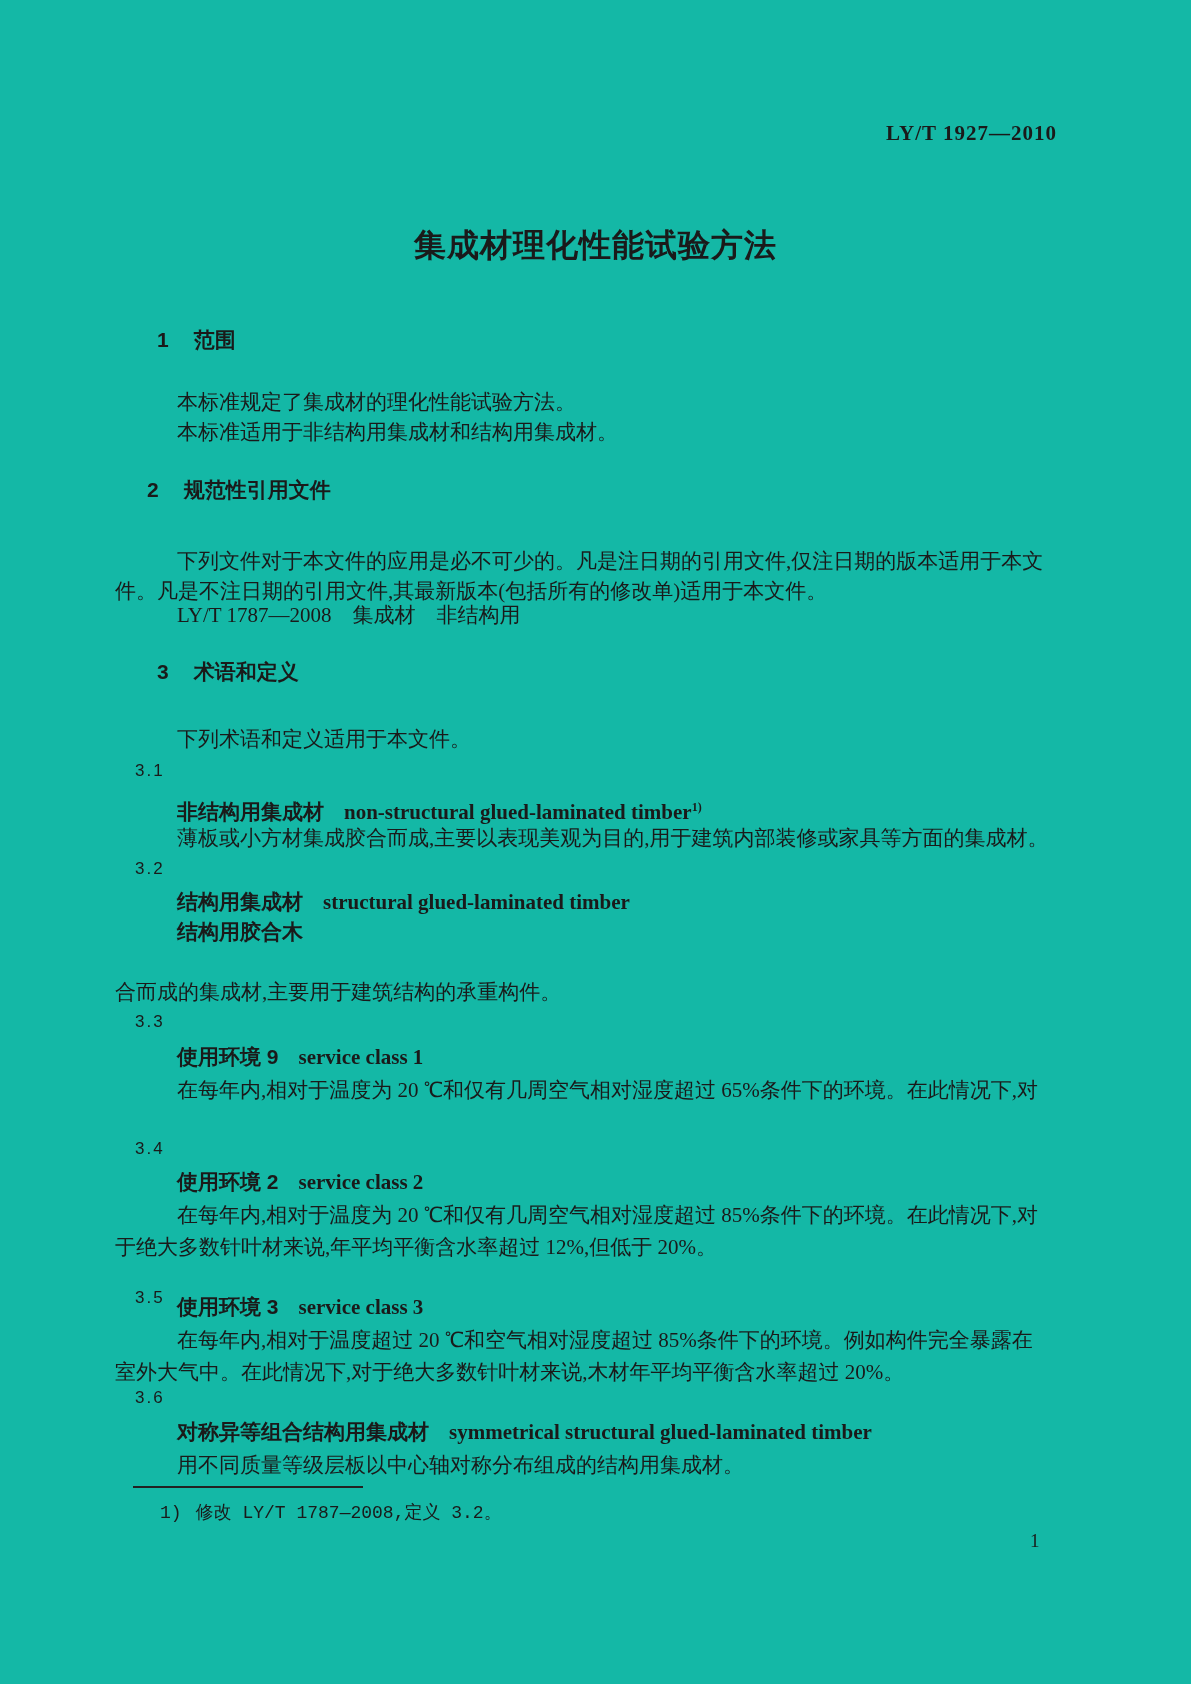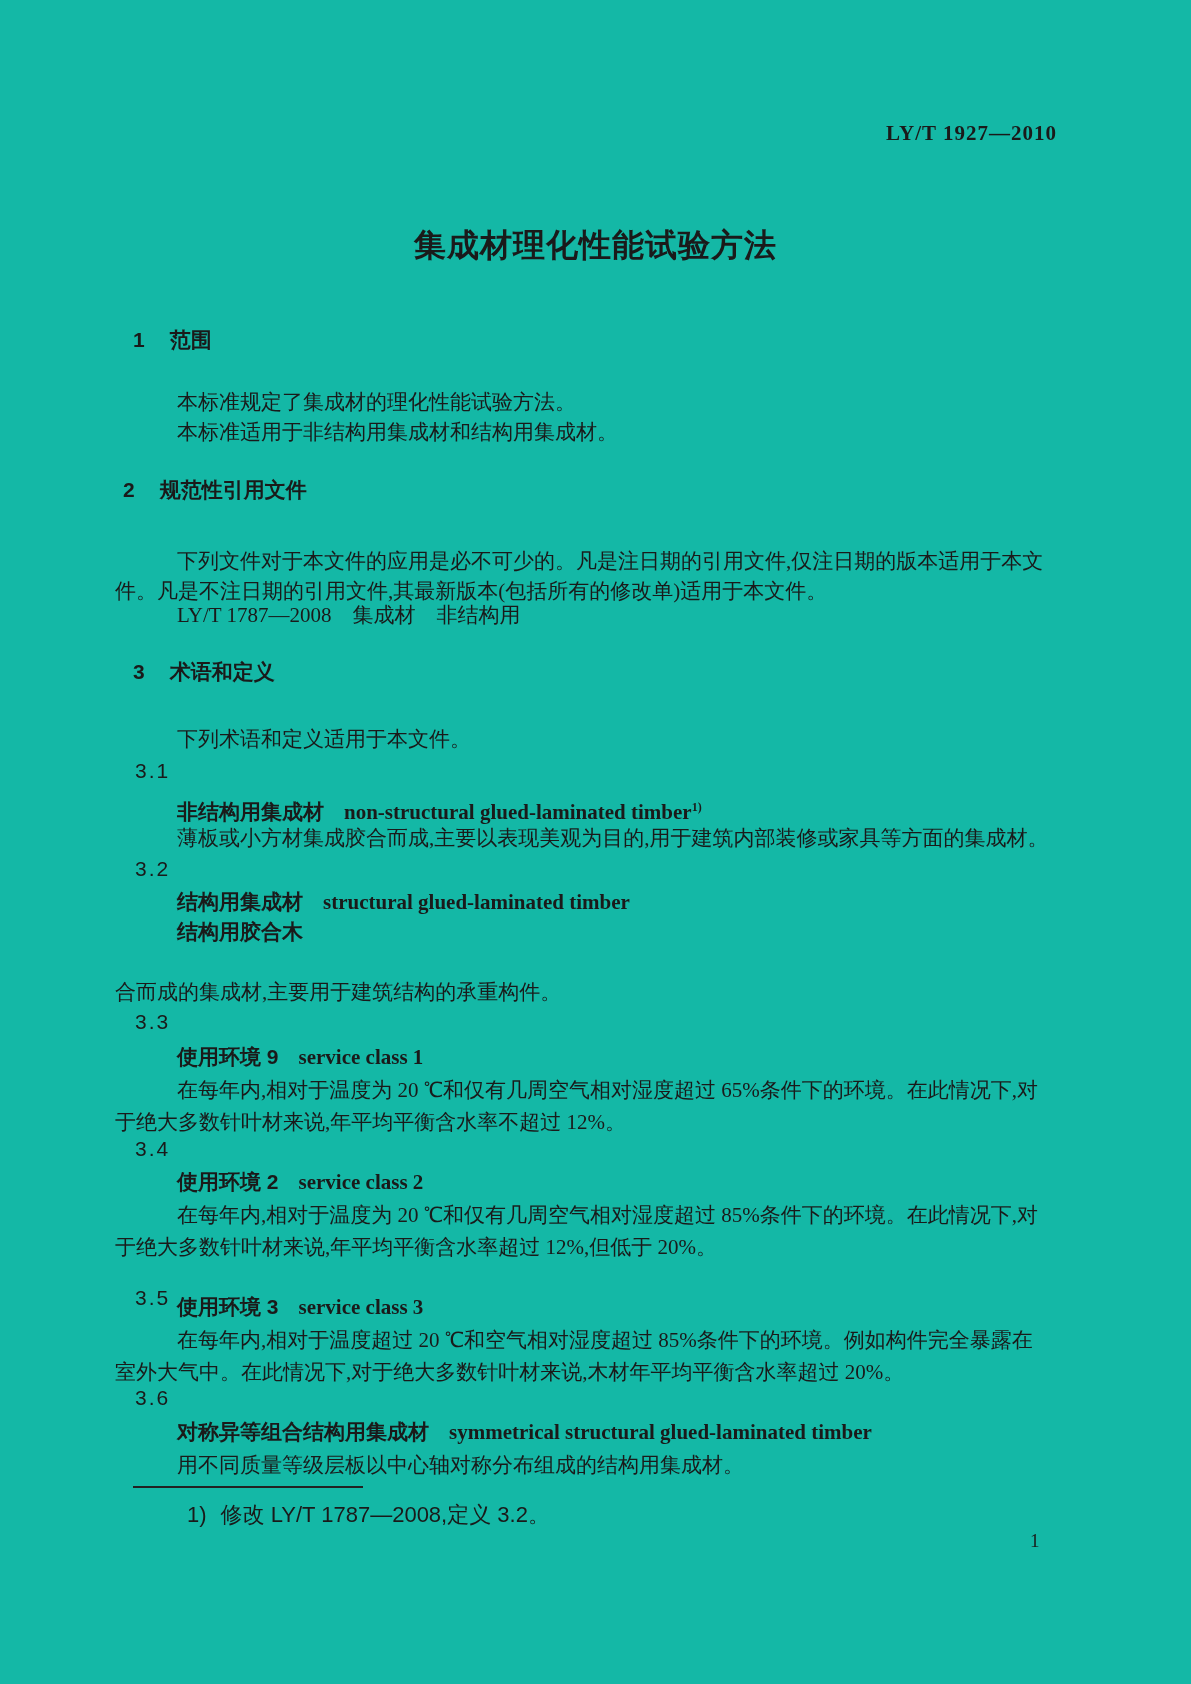--- a/index.html
+++ b/index.html
@@ -15,26 +15,27 @@
     position:absolute;
     white-space:nowrap;
     font-size:21px;
     line-height:32px;
     color:#1a1a1a;
     font-family:"Liberation Serif", serif;
   }
   .hei {
     font-family:"Liberation Sans", sans-serif;
     font-weight:bold;
+    margin-left:24px;
   }
   .h-num { display:inline-block; margin-right:25px; }
   .sub-num {
     font-family:"Liberation Sans", sans-serif;
     letter-spacing:2px;
-    font-size:21px;
+    font-size:17px;
   }
   .term-cn {
     font-family:"Liberation Sans", sans-serif;
     font-weight:bold;
     font-size:21px;
   }
   .term-en {
     font-family:"Liberation Serif", serif;
     font-weight:bold;
     font-size:21px;
@@ -65,23 +66,23 @@
     letter-spacing:1px;
   }
   .footnote-rule {
     position:absolute;
     top:1486px; left:133px;
     width:230px; height:0;
     border-top:2px solid #222;
   }
   .footnote {
     position:absolute;
-    top:1500px; left:187px;
-    font-family:Liberation Sans, sans-serif;
-    font-size:22px;
+    top:1500px; left:160px;
+    font-family:Liberation Mono, monospace;
+    font-size:18px;
     white-space:nowrap;
   }
   .footnote .fn-marker { margin-right:14px; }
   .page-number {
     position:absolute;
     top:1530px; left:1030px;
     font-family:"Liberation Serif", serif;
     font-size:19px;
   }
 </style>
@@ -111,21 +112,20 @@
   <div class="line" style="top:822px; left:177px;">薄板或小方材集成胶合而成,主要以表现美观为目的,用于建筑内部装修或家具等方面的集成材。</div>
 
   <div class="line sub-num" style="top:853px; left:135px;">3.2</div>
   <div class="line" style="top:886px; left:177px;"><span class="term-cn">结构用集成材</span><span class="term-en">structural glued-laminated timber</span></div>
   <div class="line term-cn" style="top:916px; left:177px;">结构用胶合木</div>
   <div class="line" style="top:976px; left:115px;">合而成的集成材,主要用于建筑结构的承重构件。</div>
 
   <div class="line sub-num" style="top:1006px; left:135px;">3.3</div>
   <div class="line" style="top:1041px; left:177px;"><span class="term-cn">使用环境 9</span><span class="term-en">service class 1</span></div>
   <div class="line" style="top:1074px; left:177px;">在每年内,相对于温度为 20 ℃和仅有几周空气相对湿度超过 65%条件下的环境。在此情况下,对</div>
-  <div class="line" style="top:1106px; left:115px;">于绝大多数针叶材来说,年平均平衡含水率不超过 12%。</div>
 
   <div class="line sub-num" style="top:1133px; left:135px;">3.4</div>
   <div class="line" style="top:1166px; left:177px;"><span class="term-cn">使用环境 2</span><span class="term-en">service class 2</span></div>
   <div class="line" style="top:1199px; left:177px;">在每年内,相对于温度为 20 ℃和仅有几周空气相对湿度超过 85%条件下的环境。在此情况下,对</div>
   <div class="line" style="top:1231px; left:115px;">于绝大多数针叶材来说,年平均平衡含水率超过 12%,但低于 20%。</div>
 
   <div class="line sub-num" style="top:1258px; left:135px;margin-top:24px;">3.5</div>
   <div class="line" style="top:1291px; left:177px;"><span class="term-cn">使用环境 3</span><span class="term-en">service class 3</span></div>
   <div class="line" style="top:1324px; left:177px;">在每年内,相对于温度超过 20 ℃和空气相对湿度超过 85%条件下的环境。例如构件完全暴露在</div>
   <div class="line" style="top:1356px; left:115px;">室外大气中。在此情况下,对于绝大多数针叶材来说,木材年平均平衡含水率超过 20%。</div>

